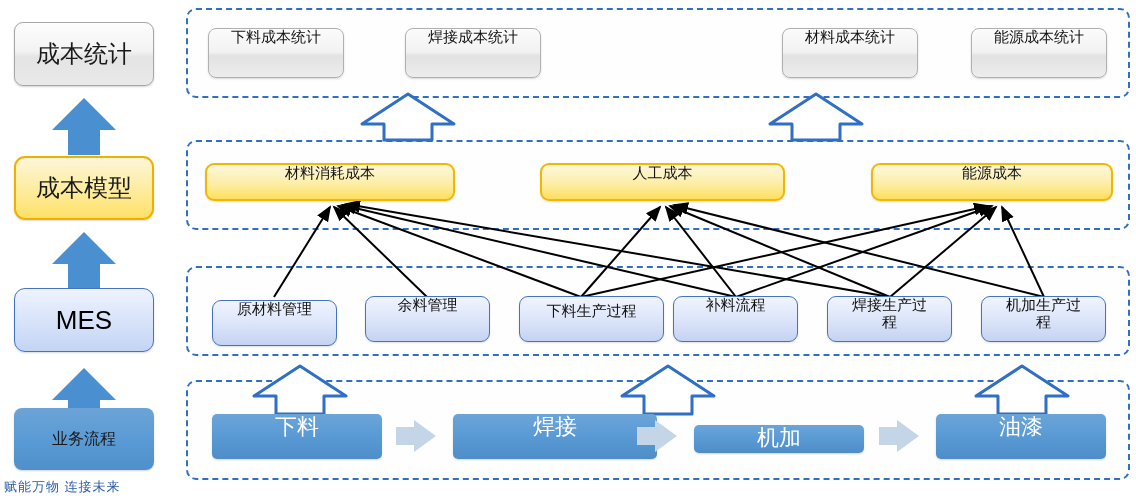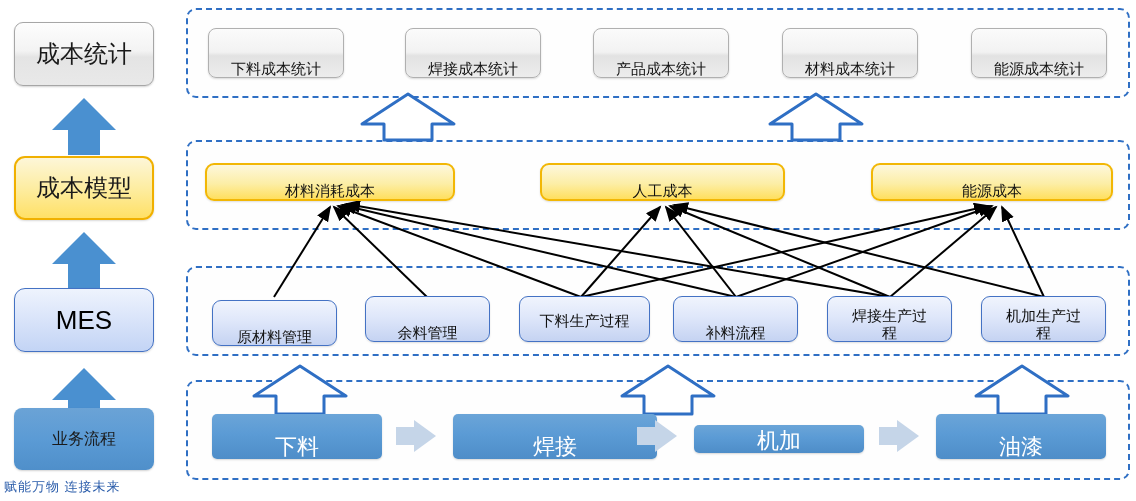--- a/index.html
+++ b/index.html
@@ -49,23 +49,24 @@
     position:absolute;
     border:2px dashed #2f6fc4;
     border-radius:10px;
     background:rgba(252,252,252,0.35);
     box-sizing:border-box;
   }
 
   
   .node{
     position:absolute;
-    display:flex;align-items:flex-end;justify-content:center;
+    display:flex;align-items:flex-start;justify-content:center;
     text-align:center;box-sizing:border-box;
     line-height:1.15;
+    font-family:Liberation Serif, serif;
   }
   .node-gray{
     background:linear-gradient(180deg,#fbfbfb 0%,#f2f2f2 48%,#e2e2e2 56%,#ededed 100%);
     border:1.5px solid #b0b0b0;border-radius:8px;
     color:#111;font-size:15px;
     box-shadow:0 1px 2px rgba(0,0,0,.15);
   }
   .node-yellow{
     background:linear-gradient(180deg,#fdf7dc 0%,#fceea6 55%,#ffdf5e 100%);
     border:2px solid #f2b705;border-radius:9px;
@@ -166,23 +167,20 @@
       <line x1="1044" y1="297" x2="1002" y2="207"></line>
     </g>
   </svg>
 
   <div class="node node-gray" style="left:208px;top:28px;width:136px;height:50px;">
     <span>下料成本统计</span>
   </div>
   <div class="node node-gray" style="left:405px;top:28px;width:136px;height:50px;">
     <span>焊接成本统计</span>
   </div>
-  <div class="node node-gray" style="left:593px;top:28px;width:136px;height:50px;">
-    <span>产品成本统计</span>
-  </div>
   <div class="node node-gray" style="left:782px;top:28px;width:136px;height:50px;">
     <span>材料成本统计</span>
   </div>
   <div class="node node-gray" style="left:971px;top:28px;width:136px;height:50px;">
     <span>能源成本统计</span>
   </div>
 
   <div class="node node-yellow" style="left:205px;top:163px;width:250px;height:38px;">
     <span>材料消耗成本</span>
   </div>
@@ -192,21 +190,21 @@
   <div class="node node-yellow" style="left:871px;top:163px;width:242px;height:38px;">
     <span>能源成本</span>
   </div>
 
   <div class="node node-blue" style="left:212px;top:300px;width:125px;height:46px;">
     <span>原材料管理</span>
   </div>
   <div class="node node-blue" style="left:365px;top:296px;width:125px;height:46px;">
     <span>余料管理</span>
   </div>
-  <div class="node node-blue" style="left:519px;top:296px;width:131px;height:46px;padding:12px 18px;">
+  <div class="node node-blue" style="left:519px;top:296px;width:145px;height:46px;padding:6px 18px;">
     <span>下料生产过程</span>
   </div>
   <div class="node node-blue" style="left:673px;top:296px;width:125px;height:46px;">
     <span>补料流程</span>
   </div>
   <div class="node node-blue" style="left:827px;top:296px;width:125px;height:46px;padding:0 18px;">
     <span>焊接生产过程</span>
   </div>
   <div class="node node-blue" style="left:981px;top:296px;width:125px;height:46px;padding:0 18px;">
     <span>机加生产过程</span>

